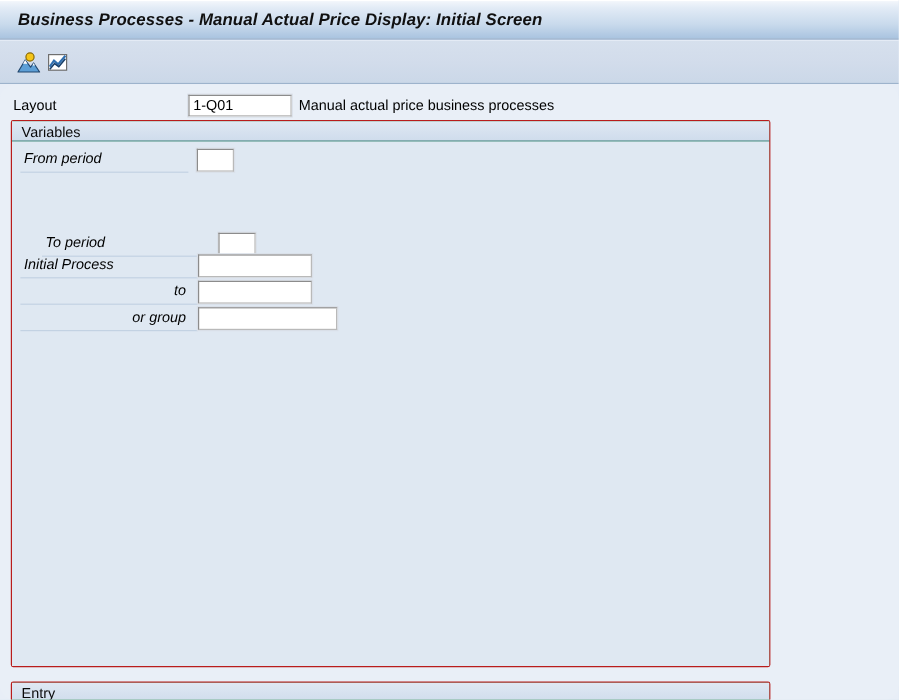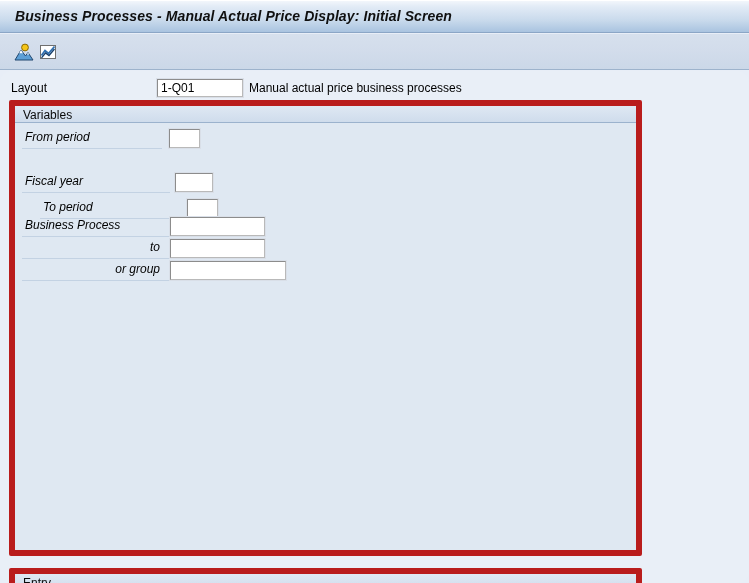--- a/index.html
+++ b/index.html
@@ -122,21 +122,21 @@
     left: 249px; top: 2px;
     font-size: 12px;
     color: #000;
     white-space: nowrap;
   }
 
   
   .groupbox {
     position: absolute;
     background: #15803d;
-    border: 6px solid #b91c1c;
+    border: 1px solid #b91c1c;
     border-radius: 2px;
     box-sizing: border-box;
   }
   .group-header {
     position: absolute;
     left: 0; top: 0;
     height: 17px;
     width: 100%;
     background: linear-gradient(to bottom, #dfe8f3 0%, #cfdcec 100%);
     border-bottom: 1px solid #9bb2cd;
@@ -229,28 +229,23 @@
         <div class="label-rule" style="left:7px; width:140px;"></div>
         <input class="sapfield" type="text" style="left: 154px; top: 0px; width: 31px; height: 19px;" value="">
       </div>
 
       <div class="field-row" style="left:18px; top:28px; width:100%;margin-top:48px;">
         <div class="field-label" style="left:10px;">To period</div>
         <div class="label-rule" style="left:7px; width:140px;"></div>
         <input class="sapfield" type="text" style="left: 154px; top: 0px; width: 31px; height: 19px;" value="">
       </div>
 
-      <div class="field-row" style="left:0; top:50px; width:100%;">
-        <div class="field-label" style="left:10px;">Fiscal year</div>
-        <div class="label-rule" style="left:7px; width:148px;"></div>
-        <input class="sapfield" type="text" style="left: 160px; top: 0px; width: 38px; height: 19px;" value="">
-      </div>
 
       <div class="field-row" style="left:0; top:94px; width:100%;">
-        <div class="field-label" style="left:10px;">Business Process</div>
+        <div class="field-label" style="left:10px;">Initial Process</div>
         <div class="label-rule" style="left:7px; width:148px;"></div>
         <input class="sapfield" type="text" style="left: 155px; top: 0px; width: 95px; height: 19px;" value="">
       </div>
 
       <div class="field-row" style="left:0; top:116px; width:100%;">
         <div class="field-label" style="left:0px; width:145px; text-align:right;">to</div>
         <div class="label-rule" style="left:7px; width:148px;"></div>
         <input class="sapfield" type="text" style="left: 155px; top: 0px; width: 95px; height: 19px;" value="">
       </div>
 

